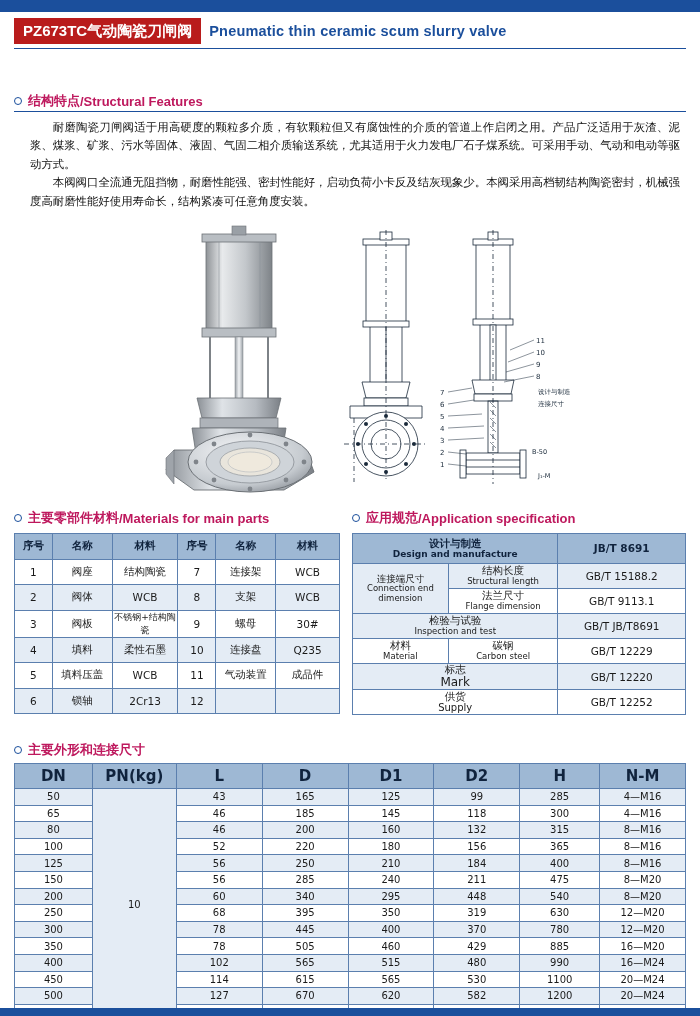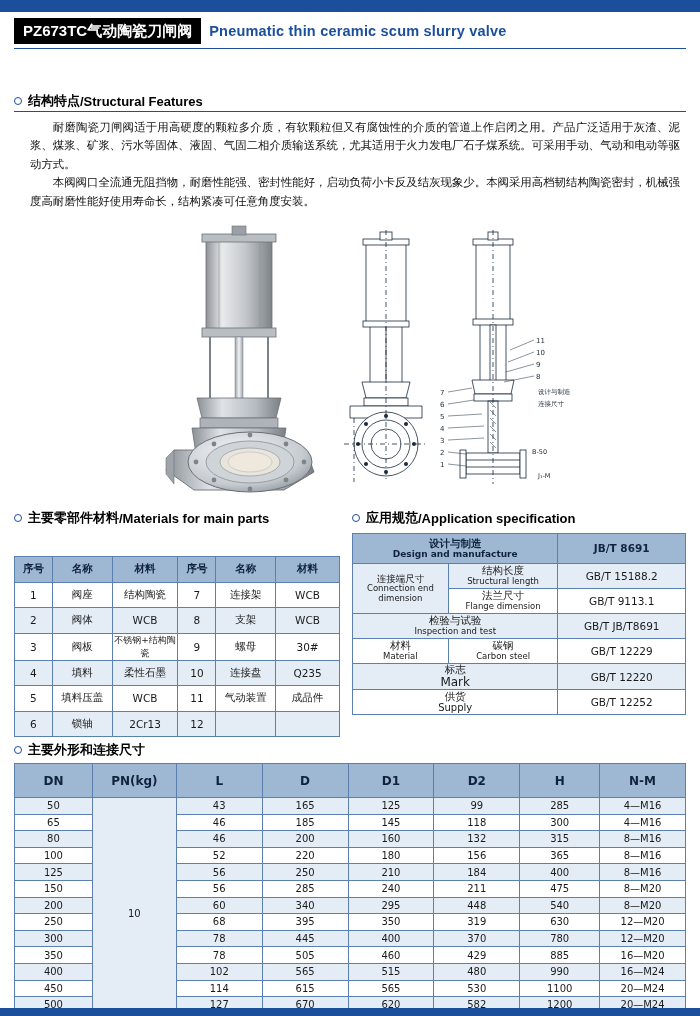--- a/index.html
+++ b/index.html
@@ -32,21 +32,21 @@
     width: 700px; height: 3px;
     background: #ffffff;
   }
   
   .title-row {
     position: absolute;
     top: 18px; left: 14px;
     display: flex; align-items: center;
   }
   .title-cn {
-    background: #000000;
+    background: #b91c1c;
     color: #ffffff;
     font-size: 15px;
     font-weight: bold;
     padding: 5px 9px 6px 9px;
     letter-spacing: 0px;
     line-height: 1;
   }
   .title-en {
     color: #1b4f9c;
     font-size: 14.5px;
@@ -58,21 +58,21 @@
     position: absolute;
     left: 14px; width: 672px; height: 1px;
     background: #1b4f9c;
   }
 
   
   .sec-head {
     position: absolute;
     display: flex;
     align-items: center;
-    color: #000000;
+    color: #be185d;
     font-weight: bold;
     font-size: 13px;
   }
   .bullet {
     width: 8px; height: 8px;
     border: 1.6px solid #1b4f9c;
     border-radius: 50%;
     margin-right: 6px;
     display: inline-block;
   }
@@ -117,21 +117,21 @@
     background: #9eb8d4;
     font-weight: bold;
     color: #10233d;
   }
   .tbl td { background: #ffffff; }
   .tbl tr.alt td { background: #e4ecf5; }
 
   
   #materials-table {
     position: absolute;
-    left: 14px; top: 556px;
+    left: 14px; top: 533px;
     width: 326px;
   }
   #materials-table td, #materials-table th { height: 25.5px; }
   #materials-table col.c0 { width: 38px; }
   #materials-table col.c1 { width: 60px; }
   #materials-table col.c2 { width: 66px; }
   #materials-table col.c3 { width: 38px; }
   #materials-table col.c4 { width: 60px; }
   #materials-table col.c5 { width: 64px; }
 
@@ -149,21 +149,21 @@
   .two-line { line-height: 1.12; }
   .two-line .l1 { display:block; }
   .two-line .l2 { display:block; }
 
   
   #dims-table {
     position: absolute;
     left: 14px; top: 763px;
     width: 672px;
   }
-  #dims-table th { height: 34px; font-size: 12px; }
+  #dims-table th { height: 25px; font-size: 15px; }
   #dims-table td { height: 16.6px; font-size: 10px; }
   #dims-table col.d0 { width: 78px; }
   #dims-table col.d1 { width: 84px; }
   #dims-table col.d2 { width: 86px; }
   #dims-table col.d3 { width: 86px; }
   #dims-table col.d4 { width: 86px; }
   #dims-table col.d5 { width: 86px; }
   #dims-table col.d6 { width: 80px; }
   #dims-table col.d7 { width: 86px; }
   #dims-table td.pn {

